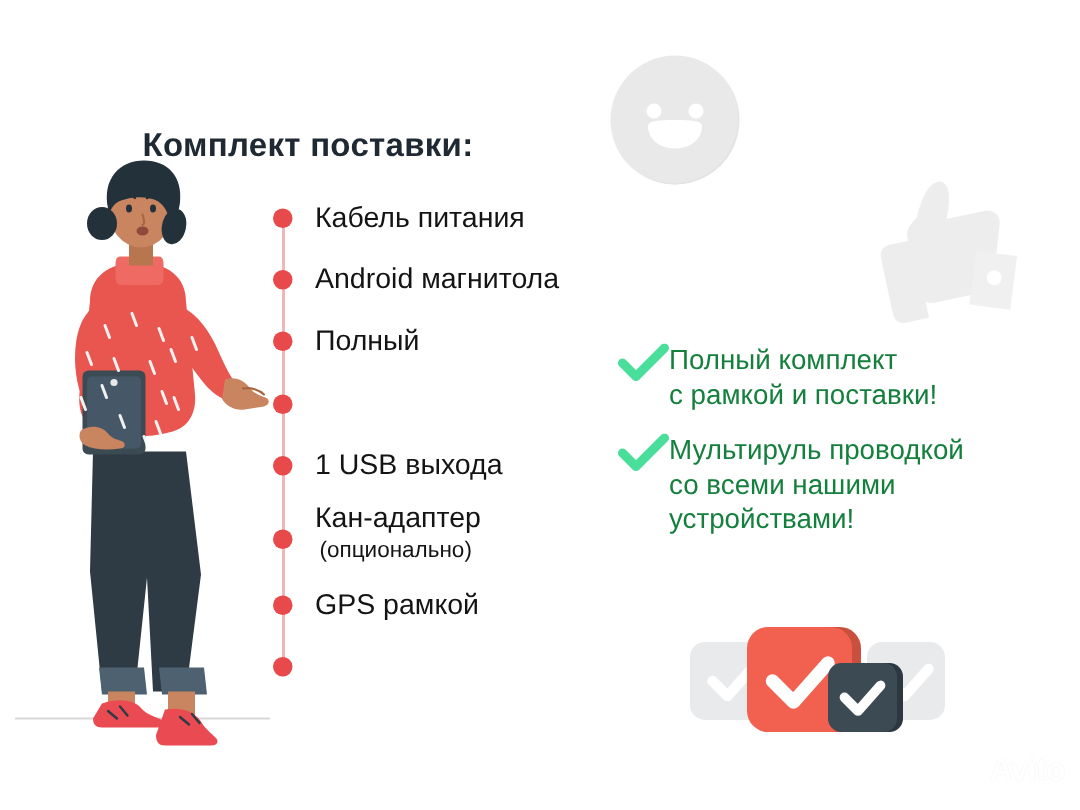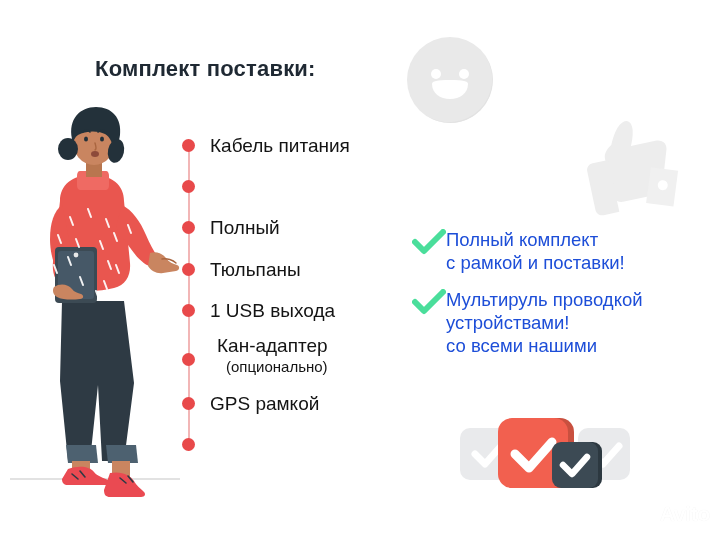--- a/index.html
+++ b/index.html
@@ -16,42 +16,42 @@
   .deco{position:absolute;pointer-events:none;}
   #smiley{left:404px;top:34px;width:92px;height:92px;}
   #thumb{left:572px;top:112px;width:112px;height:108px;}
   #checkset{left:458px;top:410px;width:176px;height:84px;}
 
   
   #person{position:absolute;left:10px;top:105px;width:170px;height:400px;}
 
   
   #title{
-    position:absolute;left:95px;top:56px;
+    position:absolute;left:95px;top:84px;
     font-size:22px;font-weight:bold;letter-spacing:.2px;
     color:#1f2933;white-space:nowrap;
   }
 
   
   #speclist{position:absolute;left:180px;top:130px;width:240px;}
   .spec-line{position:absolute;left:8px;top:18px;bottom:18px;width:2px;
              background:#f2b6b6;border-radius:1px;}
   .spec-item{position:relative;min-height:40px;display:flex;align-items:flex-start;}
   .spec-dot{
     position:absolute;left:2px;width:13px;height:13px;border-radius:50%;
     background:#e8494a;
   }
-  .spec-text{margin-left:30px;font-size:19px;color:#141414;line-height:1.15;text-align:right;}
-  .spec-sub{display:block;font-size:15px;margin-left:16px;margin-top:1px;color:#141414;}
+  .spec-text{margin-left:30px;font-size:19px;color:#141414;line-height:1.15;}
+  .spec-sub{display:block;font-size:15px;margin-left:3px;margin-top:1px;color:#141414;}
 
   
   #benefits{position:absolute;left:412px;top:228px;width:290px;}
   .benefit{position:relative;display:flex;align-items:flex-start;margin-bottom:13px;}
   .benefit-check{flex:0 0 34px;height:26px;margin-top:1px;}
-  .benefit-text{font-size:18.5px;line-height:1.26;color:#1d4ed8;font-weight:500;}
+  .benefit-text{font-size:18.5px;line-height:1.26;color:#15803d;font-weight:500;}
 
   
   #watermark{position:absolute;right:10px;bottom:14px;display:flex;align-items:center;opacity:.92;}
   #watermark .wm-text{
     font-size:21px;font-weight:bold;color:#ffffff;margin-left:3px;letter-spacing:-.3px;
     text-shadow:0 0 1px rgba(0,0,0,.10);
   }
 </style>
 </head>
 <body>
@@ -158,30 +158,30 @@
   <div id="speclist">
     <div class="spec-line"></div>
 
     <div class="spec-item" style="height:40px">
       <span class="spec-dot" style="top:9px"></span>
       <span class="spec-text" style="margin-top:5px">Кабель питания</span>
     </div>
 
     <div class="spec-item" style="height:42px">
       <span class="spec-dot" style="top:10px"></span>
+      <span class="spec-text" style="margin-top:6px">Android магнитола</span>
     </div>
 
     <div class="spec-item" style="height:41px">
       <span class="spec-dot" style="top:9px"></span>
       <span class="spec-text" style="margin-top:5px">Полный</span>
     </div>
 
     <div class="spec-item" style="height:42px">
       <span class="spec-dot" style="top:10px"></span>
-      <span class="spec-text" style="margin-top:6px">Тюльпаны</span>
     </div>
 
     <div class="spec-item" style="height:40px">
       <span class="spec-dot" style="top:9px"></span>
       <span class="spec-text" style="margin-top:5px">1 USB выхода</span>
     </div>
 
     <div class="spec-item" style="height:52px">
       <span class="spec-dot" style="top:18px"></span>
       <span class="spec-text" style="margin-top:0px">
@@ -210,22 +210,22 @@
         <div>с рамкой и поставки!</div>
       </div>
     </div>
 
     <div class="benefit" style="margin-top:5px">
       <svg class="benefit-check" viewBox="0 0 34 26">
         <path d="M3 13l9 9L31 3" stroke="#4ade9b" stroke-width="6" fill="none" stroke-linecap="round" stroke-linejoin="round"></path>
       </svg>
       <div class="benefit-text">
         <div>Мультируль проводкой</div>
+        <div>со всеми нашими</div>
         <div>устройствами!</div>
-        <div>со всеми нашими</div>
       </div>
     </div>
   </div>
 
   <div id="watermark">
     <svg width="22" height="22" viewBox="0 0 22 22">
       <circle cx="6" cy="6.5" r="4.6" fill="#ffffff" opacity=".95"></circle>
       <circle cx="16" cy="5.5" r="3.4" fill="#ffffff" opacity=".95"></circle>
       <circle cx="5" cy="16" r="3.1" fill="#ffffff" opacity=".95"></circle>
       <circle cx="14.5" cy="15" r="5.2" fill="#ffffff" opacity=".95"></circle>

